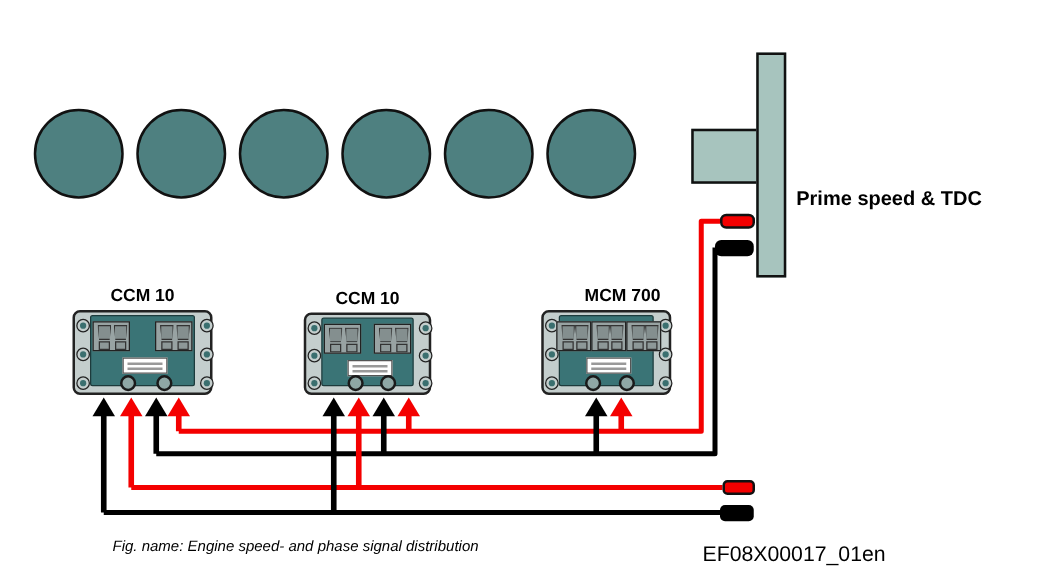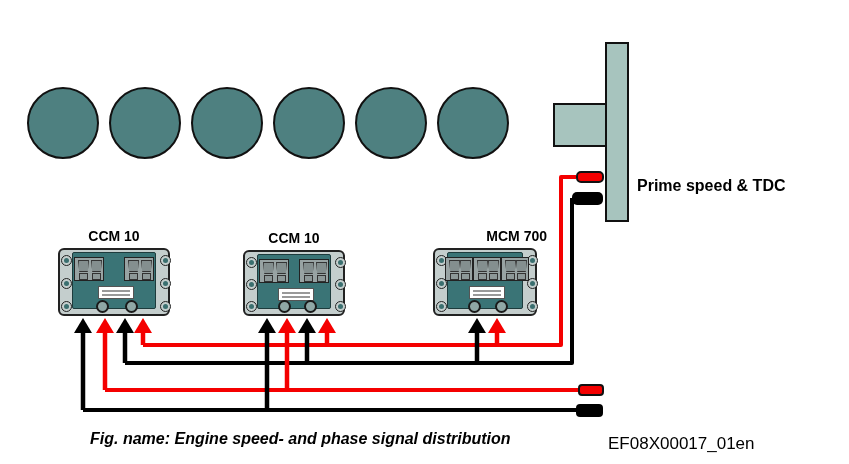--- a/index.html
+++ b/index.html
@@ -17,21 +17,21 @@
   .conn-block{background:#98a3a3;border:1px solid #222;box-sizing:border-box;}
   .pin{position:absolute;background:#848f8f;border:1px solid #333;box-sizing:border-box;
        clip-path:polygon(0 0,100% 0,88% 100%,12% 100%);}
   .foot{position:absolute;background:#8d9898;border:1px solid #333;box-sizing:border-box;}
   .plate{position:absolute;background:#fff;border:1px solid #555;box-sizing:border-box;}
   .plate-line{position:absolute;left:3px;right:3px;height:2px;background:#999;}
   .hole{position:absolute;border-radius:50%;border:2px solid #1a1a1a;background:#8fa7a5;box-sizing:border-box;}
   .module-label{font-weight:bold;font-size:14px;color:#000;text-align:center;}
   .sensor-block{box-sizing:border-box;}
   .sig-label{font-weight:bold;font-size:16px;color:#000;white-space:nowrap;}
-  .caption{font-style:italic;font-size:16px;color:#000;white-space:nowrap;font-weight:bold;}
+  .caption{font-style:italic;font-size:12px;color:#000;white-space:nowrap;}
   .doc-id{font-size:17px;white-space:nowrap;}
   svg{position:absolute;left:0;top:0;pointer-events:none;}
 </style>
 </head>
 <body>
 
 <div id="canvas">
 
 
   <div class="abs metal" style="left: 553px; top: 103px; width: 54px; height: 44px;"></div>
@@ -78,29 +78,29 @@
         <line x1="477" y1="363" x2="477" y2="328" stroke="#000000" stroke-width="4.5"></line>
         <polygon points="468,333 486,333 477,318" fill="#000000"></polygon>
       </g>
       <g>
         <line x1="497" y1="345" x2="497" y2="328" stroke="#f40000" stroke-width="4.5"></line>
         <polygon points="488,333 506,333 497,318" fill="#f40000"></polygon>
       </g>
     </svg>
 
   <div class="abs caption" style="left:90px;top:430px;">Fig. name: Engine speed- and phase signal distribution</div>
-  <div class="abs doc-id" style="left:608px;top:434px;">EF08X00017_01en</div>
+  <div class="abs doc-id" style="left:562px;top:434px;">EF08X00017_01en</div>
 <div class="abs cylinder" style="left: 27px; top: 87px; width: 72px; height: 72px;"></div>
     <div class="abs cylinder" style="left: 109px; top: 87px; width: 72px; height: 72px;"></div>
     <div class="abs cylinder" style="left: 191px; top: 87px; width: 72px; height: 72px;"></div>
     <div class="abs cylinder" style="left: 273px; top: 87px; width: 72px; height: 72px;"></div>
     <div class="abs cylinder" style="left: 355px; top: 87px; width: 72px; height: 72px;"></div>
     <div class="abs cylinder" style="left: 437px; top: 87px; width: 72px; height: 72px;"></div>
     <div class="abs sensor-block" style="left: 576px; top: 171px; width: 28px; height: 12px; background: rgb(244, 0, 0); border-radius: 5px; border: 2px solid rgb(17, 17, 17);"></div>
-    <div class="abs sig-label" style="left: 637px; top: 177px; text-align: right;">Prime speed &amp; TDC</div>
+    <div class="abs sig-label" style="left: 637px; top: 151px; text-align: right;">Prime speed &amp; TDC</div>
     <div class="abs sensor-block" style="left: 572px; top: 192px; width: 31px; height: 13px; background: rgb(0, 0, 0); border-radius: 5px;"></div>
     <div class="abs sensor-block" style="left: 578px; top: 384px; width: 26px; height: 12px; background: rgb(244, 0, 0); border-radius: 4px; border: 2px solid rgb(17, 17, 17);"></div>
     <div class="abs sensor-block" style="left: 576px; top: 404px; width: 27px; height: 13px; background: rgb(0, 0, 0); border-radius: 4px;"></div>
     <div class="abs module-label" style="left: 48px; top: 228px; width: 132px;">CCM 10</div>
     <div class="abs module-frame" style="left: 58px; top: 248px; width: 112px; height: 68px;">
       <div class="ear" style="position: absolute; left: 1px; top: 5px;">
         <div class="ear-dot"></div>
       </div>
       <div class="ear" style="position: absolute; left: 1px; top: 28px;">
         <div class="ear-dot"></div>
@@ -170,21 +170,21 @@
         <div class="pin" style="left: 16px; top: 2px; width: 11px; height: 12px;"></div>
         <div class="foot" style="left: 17px; top: 15px; width: 9px; height: 7px;"></div>
       </div>
       <div class="plate" style="left: 33px; top: 36px; width: 36px; height: 13px;">
         <div class="plate-line" style="top: 3px;"></div>
         <div class="plate-line" style="top: 7px;"></div>
       </div>
       <div class="hole" style="left: 32.64px; top: 48px; width: 13px; height: 13px;"></div>
       <div class="hole" style="left: 59.16px; top: 48px; width: 13px; height: 13px;"></div>
     </div>
-    <div class="abs module-label" style="left: 423px; top: 228px; width: 124px; text-align: right;">MCM 700</div>
+    <div class="abs module-label" style="left: 436px; top: 228px; width: 124px;">MCM 700</div>
     <div class="abs module-frame" style="left: 433px; top: 248px; width: 104px; height: 68px;">
       <div class="ear" style="position: absolute; left: 1px; top: 5px;">
         <div class="ear-dot"></div>
       </div>
       <div class="ear" style="position: absolute; left: 1px; top: 28px;">
         <div class="ear-dot"></div>
       </div>
       <div class="ear" style="position: absolute; left: 1px; top: 51px;">
         <div class="ear-dot"></div>
       </div>

